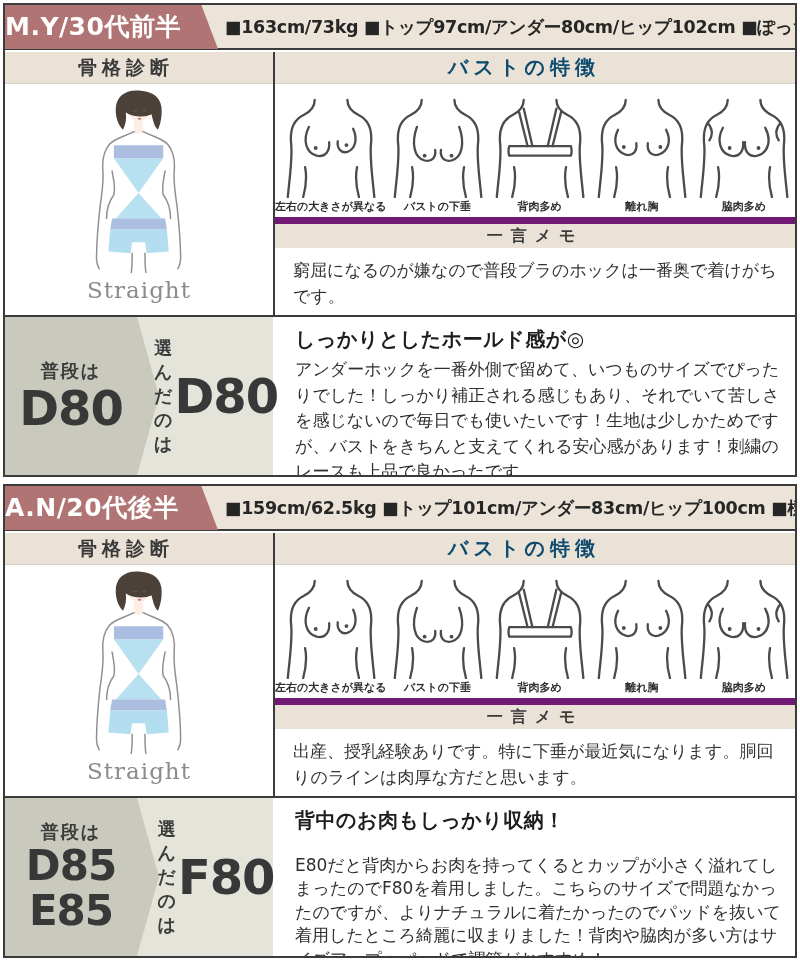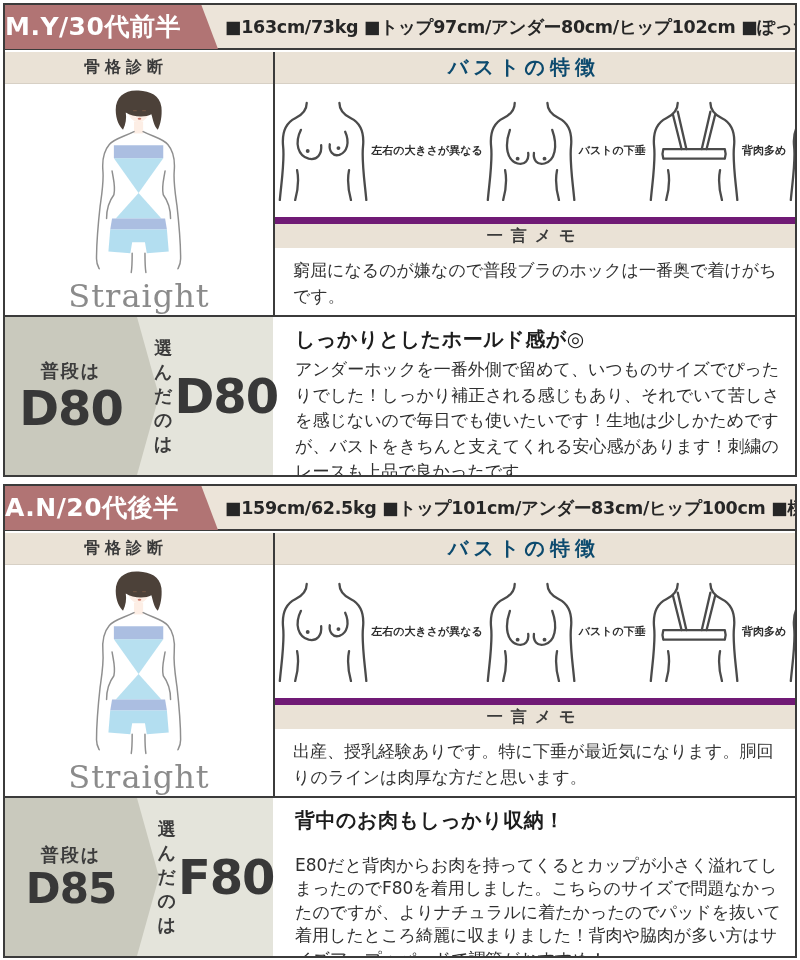--- a/index.html
+++ b/index.html
@@ -7,34 +7,34 @@
   .card { position:relative; width:794px; height:474px; margin:3px 3px 0 3px; border:2px solid #3b3b3b; background:#fff; overflow:hidden; }
   .card + .card { margin-top:7px; }
 
   
   .hdr { position:absolute; left:0; top:0; width:790px; height:45px; background:#ece4d9; border-bottom:2px solid #3b3b3b; display:flex; align-items:center; }
   .badge { height:45px; width:213px; background:#b17474; clip-path:polygon(0 0,196px 0,213px 100%,0 100%); color:#fff; font-weight:bold; font-size:25px; display:flex; align-items:center; letter-spacing:.5px; flex:0 0 auto; }
   .meas { margin-left:7px; font-size:17.5px; font-weight:bold; color:#262626; letter-spacing:-.3px; white-space:nowrap; }
 
   
   .subhdr { position:absolute; left:0; top:47px; width:790px; height:32px; background:#eae2d6; display:flex; border-bottom:1px solid rgba(0,0,0,.08); }
-  .sub-left { width:242px; display:flex; align-items:center; justify-content:center; font-size:16px; font-weight:bold; color:#3a3a3a; letter-spacing:5px; }
+  .sub-left { width:242px; display:flex; align-items:center; justify-content:center; font-size:19px; font-weight:bold; color:#3a3a3a; letter-spacing:5px; }
   .sub-right { flex:1; display:flex; align-items:center; justify-content:center; font-size:20px; font-weight:bold; color:#0c4a6e; letter-spacing:5px;padding-left:6px; }
 
   .divider-v { position:absolute; left:268px; top:47px; width:2px; height:263px; background:#3b3b3b; }
   .divider-h { position:absolute; left:0; top:310px; width:790px; height:2px; background:#3b3b3b; }
 
   
   .figure-area { position:absolute; left:0; top:80px; width:268px; height:230px; display:flex; flex-direction:column; align-items:center; }
   .figure-area svg { height:192px; }
-  .straight { font-family:"DejaVu Serif","Liberation Serif",serif; font-size:32px; color:#8b8b8b; letter-spacing:1px; margin-top:0px; }
+  .straight { font-family:"DejaVu Serif","Liberation Serif",serif; font-size:23px; color:#8b8b8b; letter-spacing:1px; margin-top:0px; }
 
   
   .busts { position:absolute; left:270px; top:80px; width:520px; height:132px; display:flex; }
-  .bust { flex:1; display:flex; flex-direction:row; align-items:center; justify-content:flex-end; }
+  .bust { flex:1; display:flex; flex-direction:column; align-items:center; justify-content:flex-end; }
   .bust svg { height:100px; }
   .bust-label { font-size:11px; font-weight:bold; color:#2e2e2e; white-space:nowrap; margin-top:1px; margin-bottom:3px; }
 
   
   .memo-band { position:absolute; left:270px; top:212px; width:520px; height:31px; background:#eae2d6; border-top:7px solid #701a75; display:flex; align-items:center; justify-content:center; font-size:16px; font-weight:bold; color:#3a3a3a; letter-spacing:8px; }
   .memo-text { position:absolute; left:270px; top:243px; width:520px; height:67px; padding:9px 14px 0 18px; font-size:17px; line-height:1.55; color:#333; }
 
   
   .block-light { position:absolute; left:0; top:312px; width:268px; height:158px; background:#e4e4db; }
   .block-dark { position:absolute; left:0; top:312px; width:154px; height:158px; background:#c9c9bd; clip-path:polygon(0 0,132px 0,154px 50%,132px 100%,0 100%); display:flex; align-items:center; }
@@ -279,20 +279,21 @@
   <div class="memo-band">一言メモ</div>
   <div class="memo-text">出産、授乳経験ありです。特に下垂が最近気になります。胴回りのラインは肉厚な方だと思います。</div>
 
   <div class="divider-h"></div>
 
   <div class="block-light"></div>
   <div class="block-dark">
     <div class="usual-wrap sizes-two">
       <div class="size-label">普段は</div>
       <div class="size-line">D85</div>
+      <div class="size-line">E85</div>
     </div>
   </div>
   <div class="chosen-wrap">
     <div class="size-label">選んだのは</div>
     <div class="size-big">F80</div>
   </div>
 
   <div class="review tight">
     <h3>背中のお肉もしっかり収納！</h3>
     <p>E80だと背肉からお肉を持ってくるとカップが小さく溢れてしまったのでF80を着用しました。こちらのサイズで問題なかったのですが、よりナチュラルに着たかったのでパッドを抜いて着用したところ綺麗に収まりました！背肉や脇肉が多い方はサイズアップ＋パッドで調節がおすすめ！</p>

